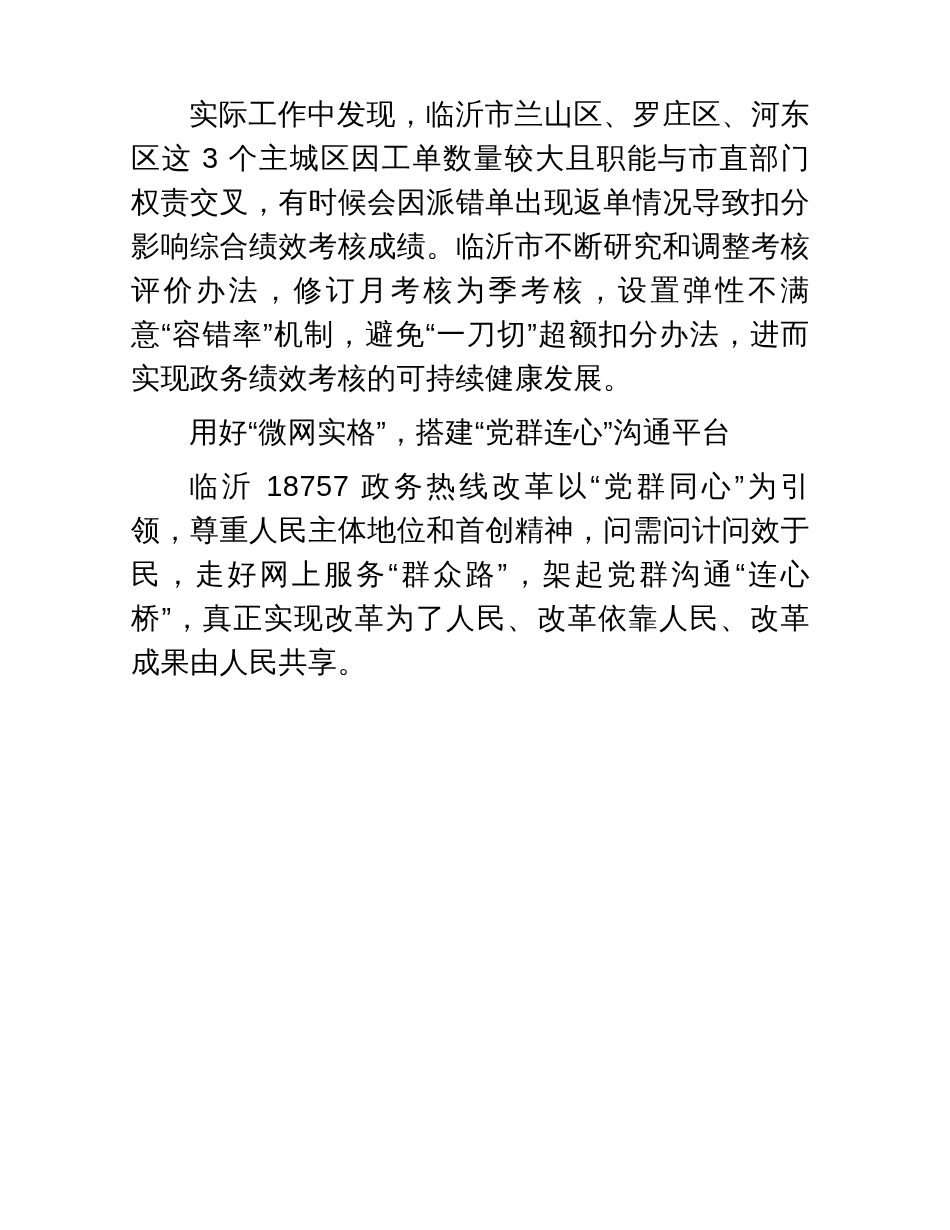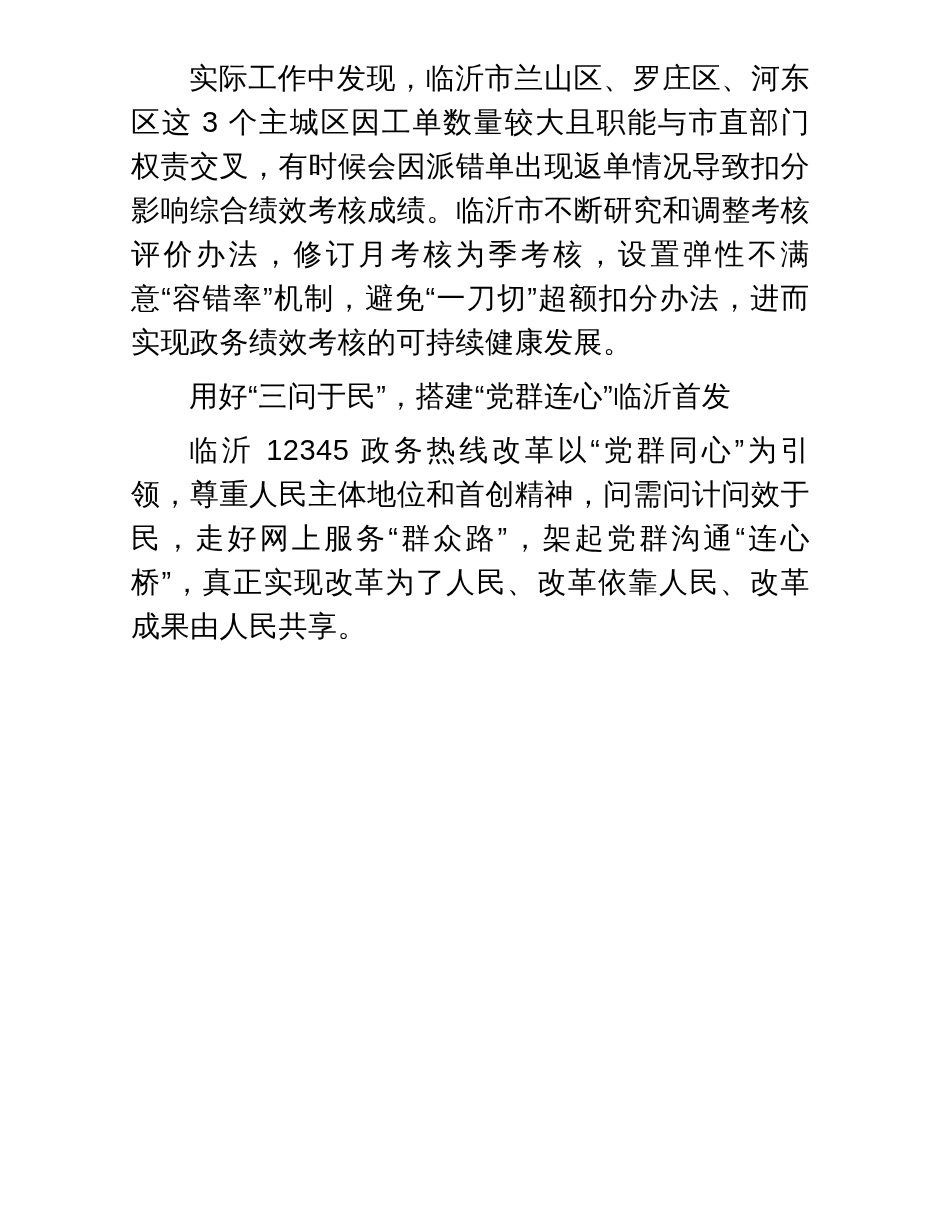--- a/index.html
+++ b/index.html
@@ -11,21 +11,21 @@
       width: 950px;
       height: 1230px;
       overflow: hidden;
       font-family: "Liberation Sans", "DejaVu Sans", sans-serif;
     }
     .page {
       box-sizing: border-box;
       width: 950px;
       height: 1230px;
       background: #ffffff;
-      padding: 56px 140px 0 131px;
+      padding: 92px 140px 0 131px;
       color: #000000;
     }
     .doc p {
       margin: 0 0 10px 0;
       font-size: 29px;
       line-height: 44px;
       text-indent: 2em;
       text-align: justify;
       letter-spacing: 0.5px;
       color: #000000;
@@ -35,16 +35,16 @@
       
       font-weight: 400;
     }
   </style>
 </head>
 <body>
 
 <div class="page">
   <div class="doc">
     <p>实际工作中发现，临沂市兰山区、罗庄区、河东区这 3 个主城区因工单数量较大且职能与市直部门权责交叉，有时候会因派错单出现返单情况导致扣分影响综合绩效考核成绩。临沂市不断研究和调整考核评价办法，修订月考核为季考核，设置弹性不满意“容错率”机制，避免“一刀切”超额扣分办法，进而实现政务绩效考核的可持续健康发展。</p>
-    <p class="heading">用好“三问于民”，搭建“党群连心”临沂首发</p>
-    <p>临沂 12345 政务热线改革以“党群同心”为引领，尊重人民主体地位和首创精神，问需问计问效于民，走好网上服务“群众路”，架起党群沟通“连心桥”，真正实现改革为了人民、改革依靠人民、改革成果由人民共享。</p>
+    <p class="heading">用好“微网实格”，搭建“党群连心”沟通平台</p>
+    <p>临沂 18757 政务热线改革以“党群同心”为引领，尊重人民主体地位和首创精神，问需问计问效于民，走好网上服务“群众路”，架起党群沟通“连心桥”，真正实现改革为了人民、改革依靠人民、改革成果由人民共享。</p>
   </div>
 </div>
 
 </body></html>

